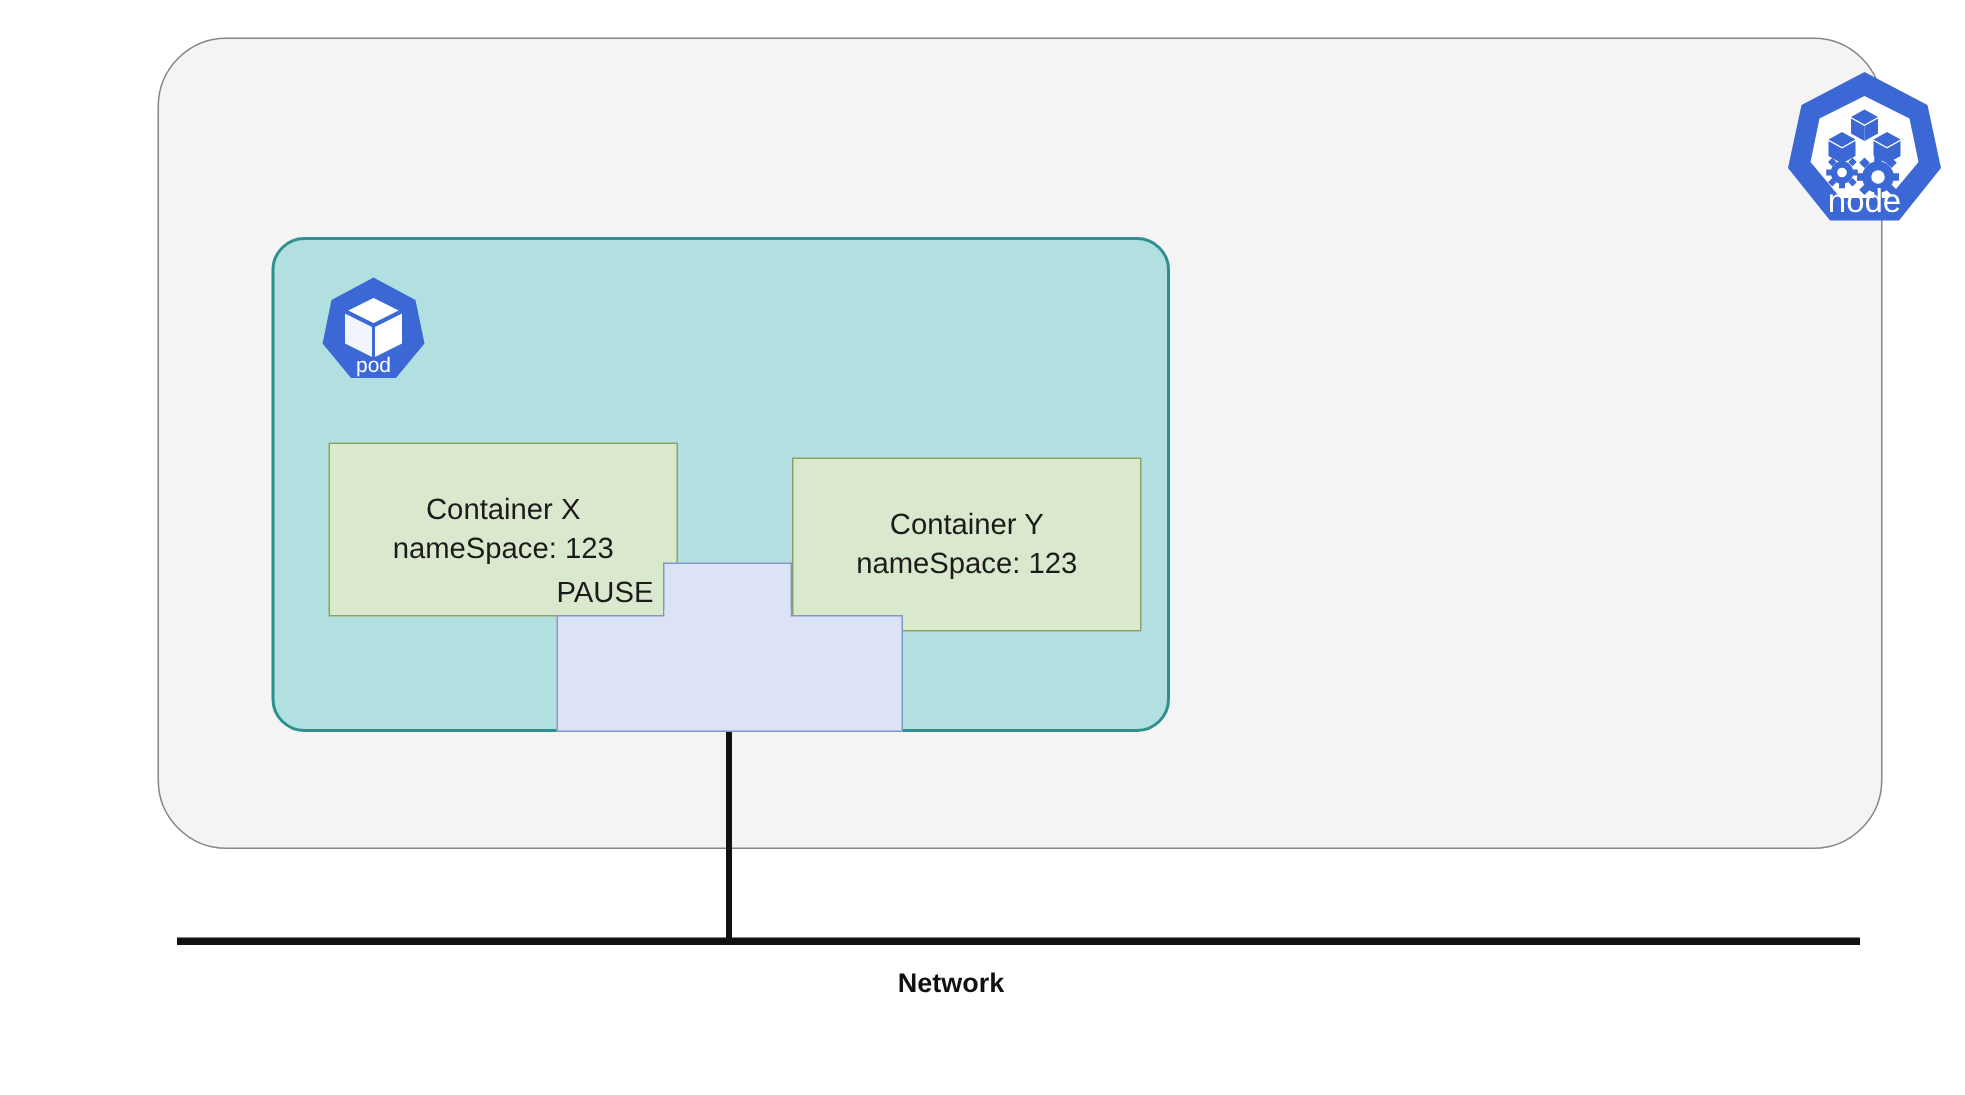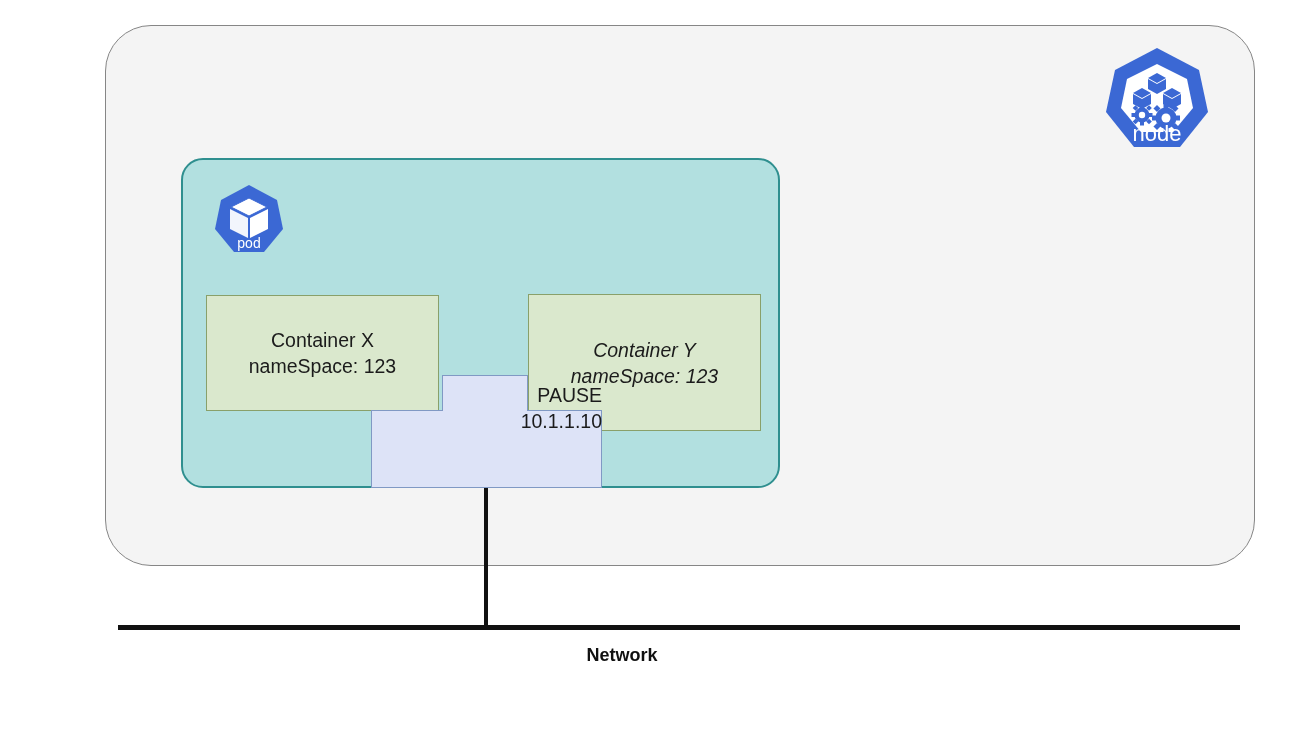--- a/index.html
+++ b/index.html
@@ -53,32 +53,31 @@
     display: flex;
     flex-direction: column;
     align-items: center;
     justify-content: center;
     color: #1b1b1b;
     font-size: 19.5px;
     line-height: 26px;
     text-align: center;
   }
   .container-x {
-    left: 206px;
+    left: 219px;
     top: 295px;
     width: 233px;
     height: 116px;
     text-align: right;
   }
   .container-y {
     left: 528px;
-    top: 294px;
+    top: 305px;
     width: 233px;
-    height: 137px;
-    font-style: italic;
+    height: 116px;
   }
   .container-box .cline { display: block; }
 
   
   
   .pause-neck {
     position: absolute;
     left: 442px;
     top: 375px;
     width: 86px;
@@ -107,21 +106,21 @@
     top: 406px;
     width: 84px;
     height: 8px;
     background: #dde3f7;
   }
   .pause-text {
     position: absolute;
     left: 371px;
     top: 382px;
     width: 231px;
-    text-align: right;
+    text-align: left;
     color: #1b1b1b;
     font-size: 19.5px;
     line-height: 26px;
     pointer-events: none;
   }
   .pause-text span { display: block; }
 
   
   .veth-link {
     position: absolute;
@@ -136,33 +135,33 @@
   .network-line {
     position: absolute;
     left: 118px;
     top: 625px;
     width: 1122px;
     height: 5px;
     background: #111111;
   }
   .network-label {
     position: absolute;
-    left: 472px;
+    left: 484px;
     top: 645px;
     width: 300px;
     text-align: center;
     font-size: 18px;
     font-weight: bold;
     color: #111111;
   }
 
   
   .k8s-badge { position: absolute; }
   .k8s-badge.node-badge {
-    left: 1104px;
+    left: 1190px;
     top: 46px;
     width: 106px;
     height: 104px;
   }
   .k8s-badge.pod-badge {
     left: 214px;
     top: 184px;
     width: 70px;
     height: 70px;
     text-decoration: underline;
@@ -251,21 +250,20 @@
   <div class="container-box container-y">
     <span class="cline">Container Y</span>
     <span class="cline">nameSpace: 123</span>
   </div>
 
   <div class="pause-neck"></div>
   <div class="pause-body"></div>
   <div class="pause-joint"></div>
   <div class="pause-text">
     <span>PAUSE</span>
-    <span>10.1.1.10</span>
   </div>
 
   <div class="veth-link"></div>
 
   <div class="network-line"></div>
   <div class="network-label">Network</div>
 
 </div>
 
 </body></html>

